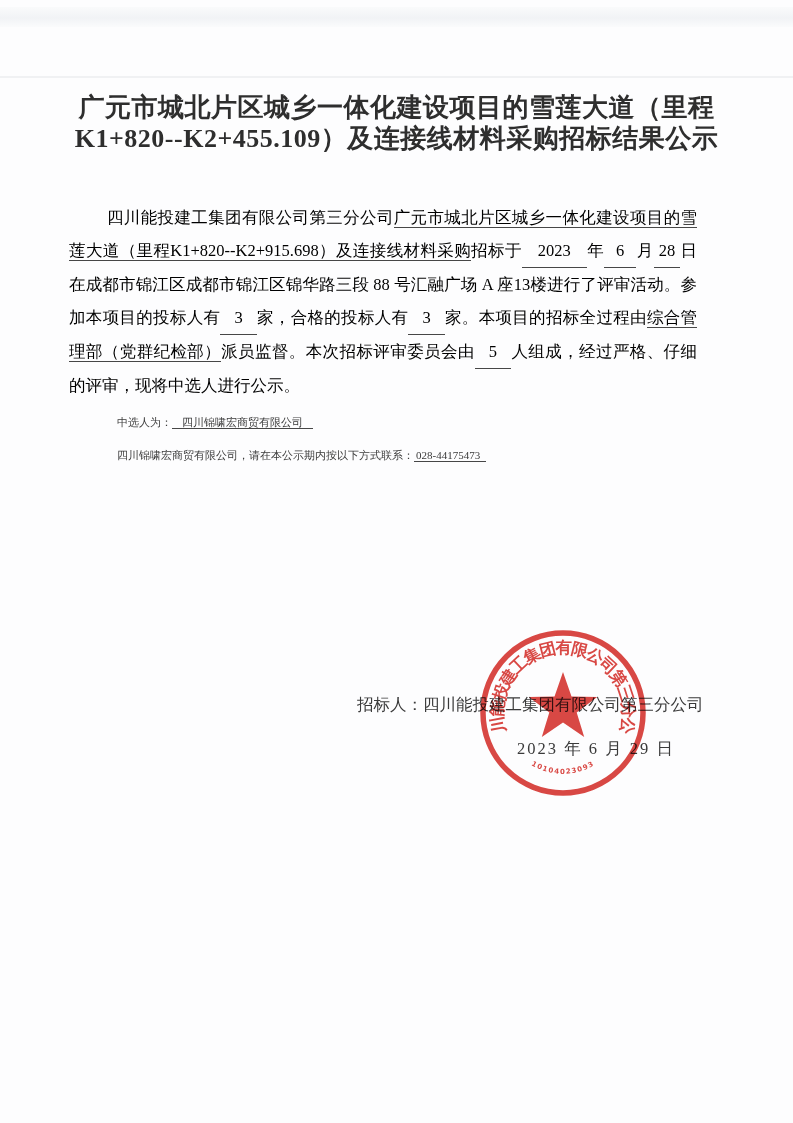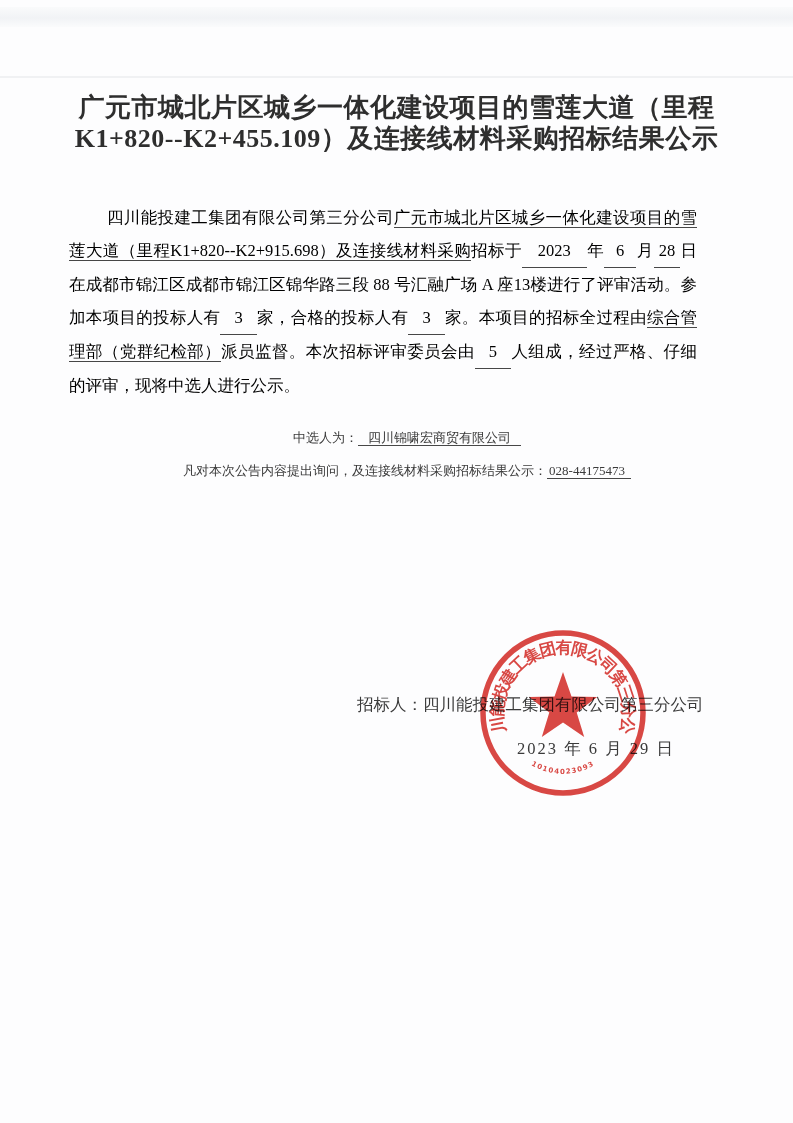--- a/index.html
+++ b/index.html
@@ -37,22 +37,22 @@
     color:#000000;
   }
   .uline{border-bottom:1.5px solid #474747;}
   .blank{border-bottom:1.5px solid #474747;display:inline-block;text-indent:0;}
   .b-wide{padding:0 16px;}
   .b-mid{padding:0 12px;}
   .b-num3{padding:0 14px;}
   .b-narrow{padding:0 5px;}
   
   .mid{
-    position:absolute;top:421px;left:117px;width:580px;
-    font-size:13px;line-height:33px;color:#3a3a3a;text-align:center;
+    position:absolute;top:406px;left:117px;width:580px;
+    font-size:11px;line-height:33px;color:#3a3a3a;
   }
   .mid-line{white-space:nowrap;}
   .val-pad{padding:0 10px;}
   .phone-pad{padding:0 6px 0 2px;}
   
   .bidder{
     position:absolute;top:694px;left:357px;
     font-size:16.5px;color:#3a3a3a;white-space:nowrap;
   }
   .date{
@@ -84,21 +84,21 @@
 
   <h1 class="title">
     <span class="tline">广元市城北片区城乡一体化建设项目的雪莲大道（里程</span>
     <span class="tline">K1+820--K2+455.109）及连接线材料采购招标结果公示</span>
   </h1>
 
   <p class="para"><span>四川能投建工集团有限公司第三分公司</span><span class="uline">广元市城北片区城乡一体化建设项目的雪莲大道（里程K1+820--K2+915.698）及连接线材料采购</span><span>招标于</span><span class="blank b-wide">2023</span><span>年</span><span class="blank b-mid">6</span><span>月</span><span class="blank b-narrow">28</span><span>日在成都市锦江区成都市锦江区锦华路三段 88 号汇融广场 A 座13楼进行了评审活动。参加本项目的投标人有</span><span class="blank b-num3">3</span><span>家，合格的投标人有</span><span class="blank b-num3">3</span><span>家。本项目的招标全过程由</span><span class="uline">综合管理部（党群纪检部）</span><span>派员监督。本次招标评审委员会由</span><span class="blank b-num3">5</span><span>人组成，经过严格、仔细的评审，现将中选人进行公示。</span></p>
 
   <div class="mid">
     <div class="mid-line"><span>中选人为：</span><span class="uline val-pad">四川锦啸宏商贸有限公司</span></div>
-    <div class="mid-line"><span>凡对本次公告内容提出询问，及连接线材料采购招标结果公示：</span><span class="uline phone-pad">028-44175473</span></div>
+    <div class="mid-line"><span>四川锦啸宏商贸有限公司，请在本公示期内按以下方式联系：</span><span class="uline phone-pad">028-44175473</span></div>
   </div>
 
   <div class="bidder"><span>招标人：</span><span>四川能投建工集团有限公司第三分公司</span></div>
 
   <div class="date">2023 年 6 月 29 日</div>
 
   <svg class="seal" viewBox="0 0 224 224" aria-hidden="true">
     <circle cx="112" cy="112" r="80" fill="none" stroke="#d83a35" stroke-width="5.5"></circle>
     <defs>
       <path id="sealArc" d="M 57.5 137.3 A 60 60 0 1 1 166.5 137.3" fill="none"></path>

